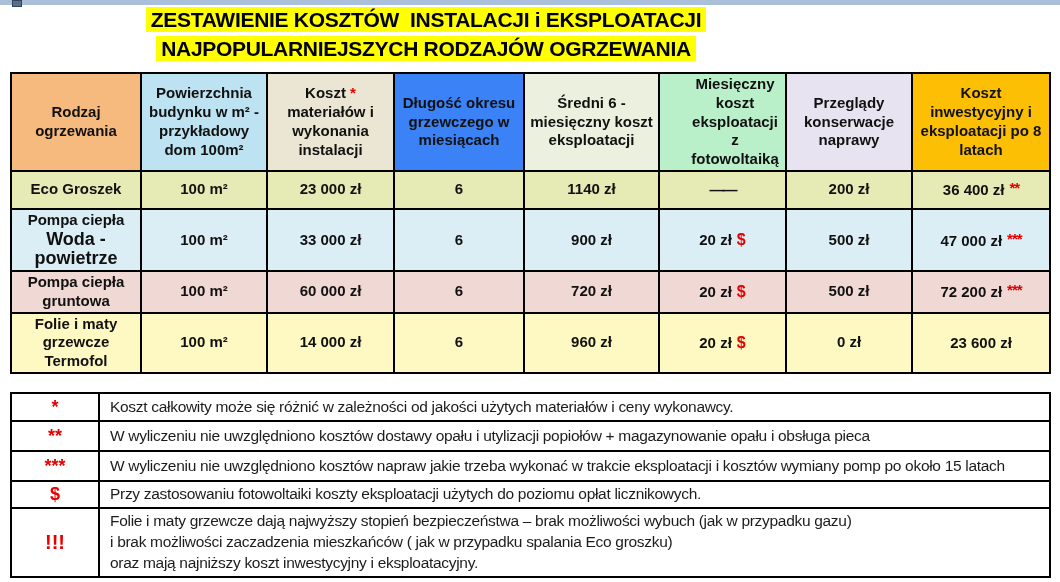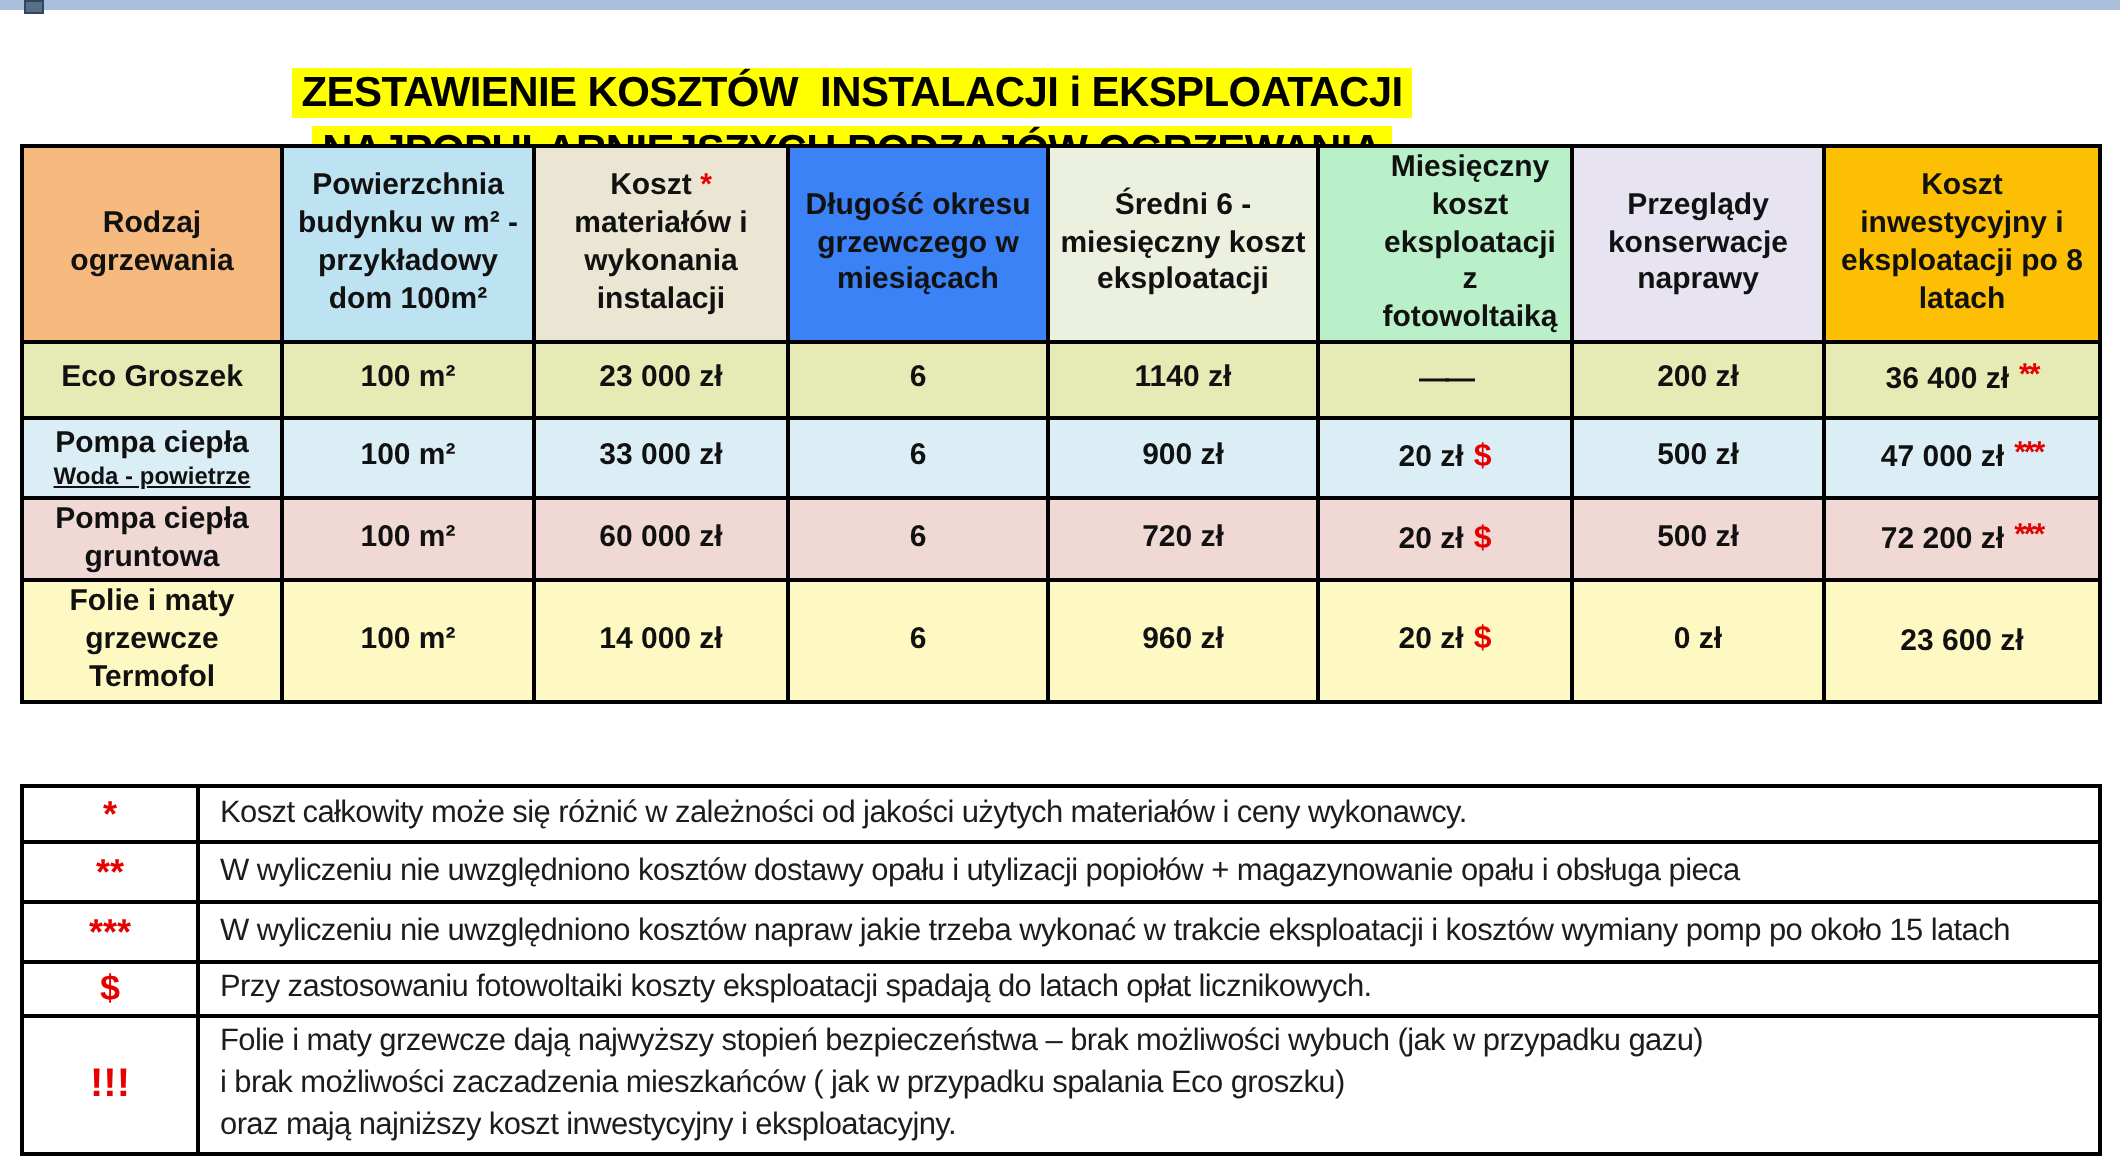--- a/index.html
+++ b/index.html
@@ -6,42 +6,42 @@
   body {
     width:1060px; height:582px; position:relative; overflow:hidden;
     background:#ffffff; font-family:"Liberation Sans", sans-serif;
   }
   
   .topbar { position:absolute; top:0; left:0; width:1060px; height:5px; background:#a9bfda; }
   .winbtn { position:absolute; top:0; left:12px; width:10px; height:7px;
             background:#5a6f85; border:1px solid #2e4660; box-sizing:border-box; }
 
   
-  .titlewrap { position:absolute; top:6px; left:0; width:852px; text-align:center;margin-top:27px; }
+  .titlewrap { position:absolute; top:6px; left:0; width:852px; text-align:center; }
   .titleline { line-height:27px; }
   .titleline span {
     background:#ffff00; color:#000; font-weight:bold; font-size:21px;
     letter-spacing:-0.3px; padding:1px 5px; white-space:pre;
   }
 
   
   table.main {
     position:absolute; left:10px; top:72px; width:1039px;
     border-collapse:collapse; table-layout:fixed;
   }
   table.main th, table.main td {
     border:2px solid #000; text-align:center; vertical-align:middle;
     font-weight:bold; color:#111; font-size:15px; line-height:1.25; padding:1px 2px;
     overflow:hidden;
   }
   tr.hdr { height:96px; }
   tr.r0 { height:40px; } tr.r1 { height:38px; } tr.r2 { height:40px; }
   tr.r3 { height:40px; } tr.r4 { height:58px; }
   .nm  { white-space:pre-line; font-size:15px; }
-  .sub { font-size:12px; line-height:1.1;text-decoration:underline; }
+  .sub { font-size:18px; line-height:1.1; }
   .sub:empty { display:none; }
   .red { color:#e60000; }
   .dollar { margin-left:5px; font-size:16px; }
   .dollar:empty, .stars:empty { margin-left:0; }
   .stars { margin-left:5px; letter-spacing:-1px; vertical-align:2px; }
   .dash { letter-spacing:-2px; }
 
   
   table.fnotes {
     position:absolute; left:10px; top:392px; width:1039px;
@@ -164,21 +164,21 @@
   <tr class="f1">
     <td class="sym"><span>**</span></td>
     <td class="ftext">W wyliczeniu nie uwzględniono kosztów dostawy opału i utylizacji popiołów  + magazynowanie opału i obsługa pieca</td>
   </tr>
   <tr class="f2">
     <td class="sym"><span>***</span></td>
     <td class="ftext">W wyliczeniu nie uwzględniono kosztów napraw jakie trzeba wykonać w trakcie eksploatacji i kosztów wymiany pomp po około 15 latach</td>
   </tr>
   <tr class="f3">
     <td class="sym"><span>$</span></td>
-    <td class="ftext">Przy zastosowaniu fotowoltaiki koszty eksploatacji spadają do latach opłat licznikowych.</td>
+    <td class="ftext">Przy zastosowaniu fotowoltaiki koszty eksploatacji użytych do poziomu opłat licznikowych.</td>
   </tr>
   <tr class="f4">
     <td class="sym"><span>!!!</span></td>
     <td class="ftext">Folie i maty grzewcze dają najwyższy stopień bezpieczeństwa – brak możliwości wybuch  (jak w przypadku gazu)
 i brak możliwości zaczadzenia mieszkańców ( jak w przypadku spalania Eco groszku)
 oraz mają najniższy koszt inwestycyjny i eksploatacyjny.</td>
   </tr>
 </tbody>
   </table>
 

